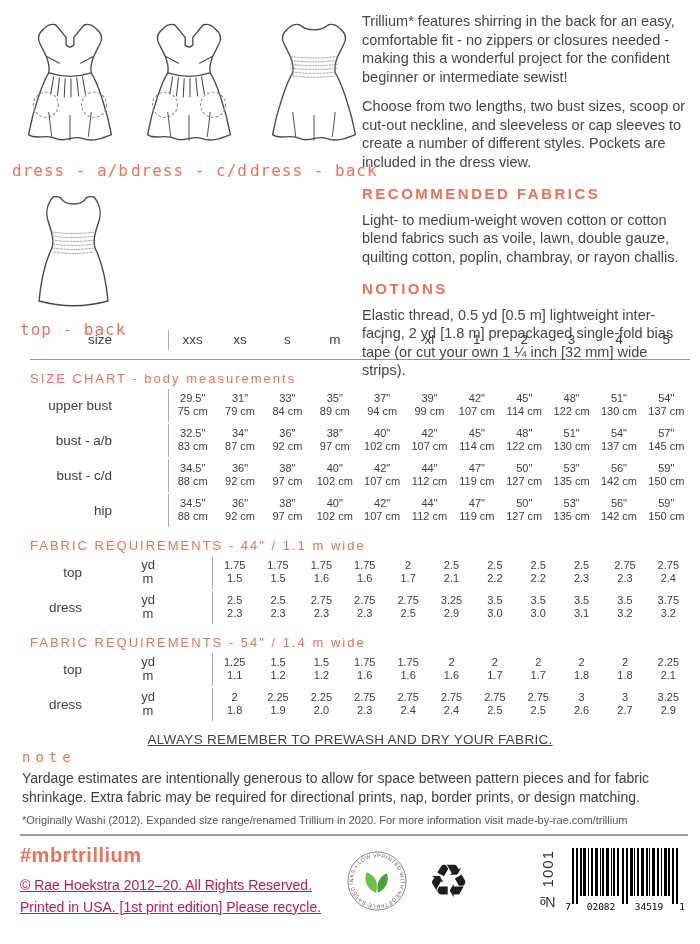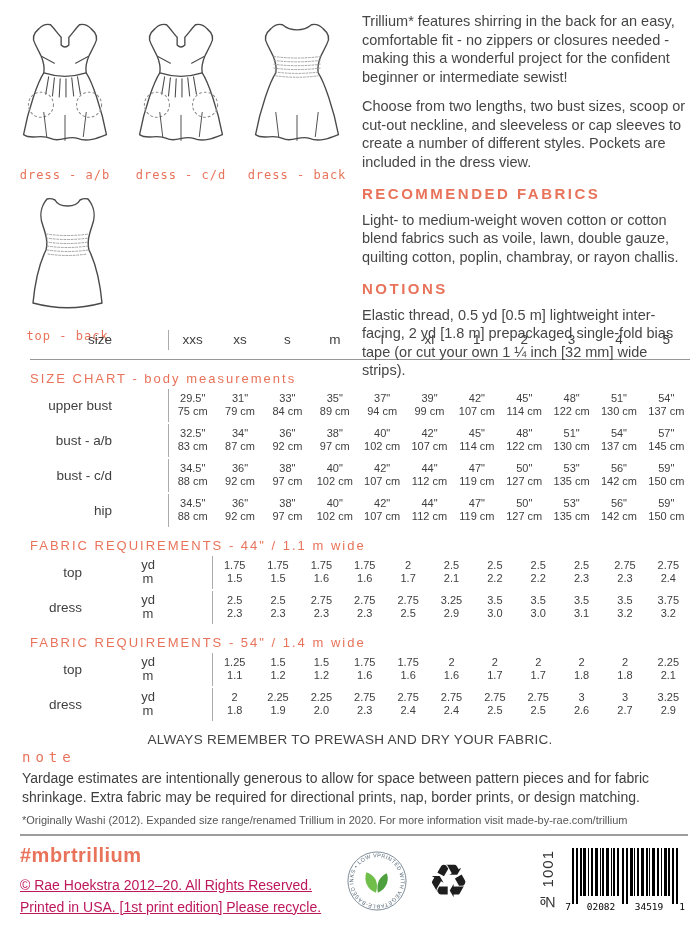--- a/index.html
+++ b/index.html
@@ -9,43 +9,43 @@
     font-family:"Liberation Sans", sans-serif; color:#404040;
     overflow:hidden; position:relative;
   }
   
   .top { display:flex; padding:12px 8px 0 12px; height:322px; }
   .illo-col { width:338px; flex:none; }
   .garment-row { display:flex; gap:2px; justify-content:space-between; }
   .garment-row.tops { margin-top:8px; padding:0 8px; }
   figure.garment { margin:0; text-align:center; }
   figure.garment figcaption {
-    font-family:"DejaVu Sans Mono", monospace; font-size:12px;
-    letter-spacing:1px; color:var(--accent); margin-top:7px; white-space:nowrap;
+    font-family:"DejaVu Sans Mono", monospace; font-size:16px;
+    letter-spacing:1px; color:var(--accent); margin-top:0; white-space:nowrap;
   }
   .intro-col { flex:1; padding-left:12px; font-size:14.5px; line-height:18.5px; color:#464646; }
   .intro-col p { margin:0 0 11px; }
   .accent-h {
     font-size:15px; letter-spacing:2.5px; color:var(--accent);
     font-weight:700; margin:14px 0 7px;
   }
   
   .tables { margin:0 10px 0 30px; color:#3f3f3f; }
   .trow { display:flex;gap:44px; }
   .trow.header { border-bottom:1px solid #979797; padding:4px 0 9px; margin-top:4px; }
   .trow.header .tcell { font-size:13.5px; }
   .tlabel { width:64px; flex:none; text-align:right; padding-right:12px; font-size:13.5px; align-self:center; line-height:15px; }
   .tlabel.wide { width:94px; }
   .tsub { width:30px; flex:none; display:flex; flex-direction:column; justify-content:center; text-align:right; padding-right:10px; font-size:13px; line-height:14px;align-items:center; }
   .tdata { flex:1; border-left:1px solid #ababab; display:grid; grid-template-columns:repeat(11,1fr); align-items:center; padding:3px 0; }
   .tcell { text-align:center; font-size:11px; line-height:13.5px; }
   .m-row { margin:2px 0; }
   .section-title { font-size:13px; letter-spacing:2px; color:var(--accent); margin:11px 0 3px; font-weight:400; }
   
-  .prewash { text-align:center; font-size:13.5px; letter-spacing:.3px; color:#444; margin:11px 0 1px; }
+  .prewash { text-align:center; font-size:13.5px; letter-spacing:.3px; color:#444; margin:11px 0 1px;text-decoration:underline; }
   .lower { margin:0 14px 0 22px; }
   .note-label { font-family:"DejaVu Sans Mono", monospace; font-size:14px; letter-spacing:5px; color:var(--accent); font-weight:400; margin:2px 0 4px; }
   .note-body { font-size:14px; line-height:19px; margin:0 0 7px; color:#3f3f3f; }
   .footnote { font-size:11px; color:#555; margin:0 0 8px; }
   
   .footer-rule { border:none; border-top:2px solid #9d9d9d; margin:4px 12px 8px 20px; }
   .footer { display:flex; align-items:center; margin:0 14px 0 20px; }
   .footer-left { width:326px; flex:none; }
   .hashtag { font-size:20px; font-weight:700; color:var(--accent); margin:0 0 7px; letter-spacing:.5px; }
   .footer-line { font-size:14px; line-height:22px; color:#be185d;text-decoration:underline; }

